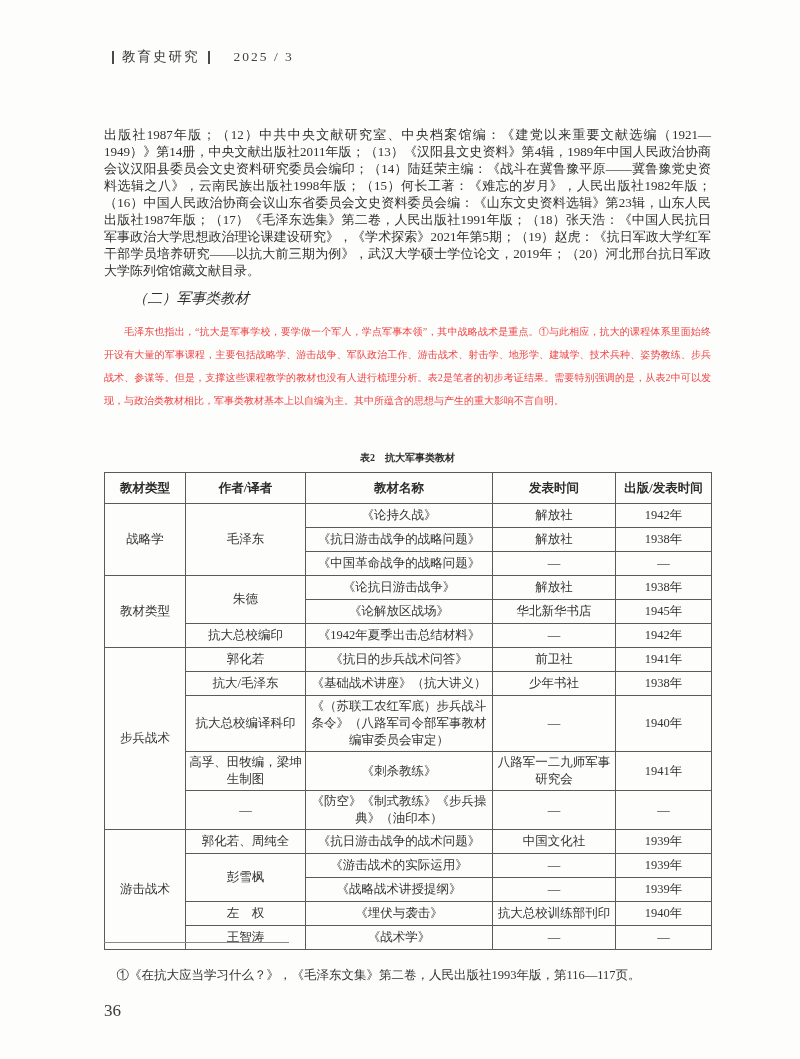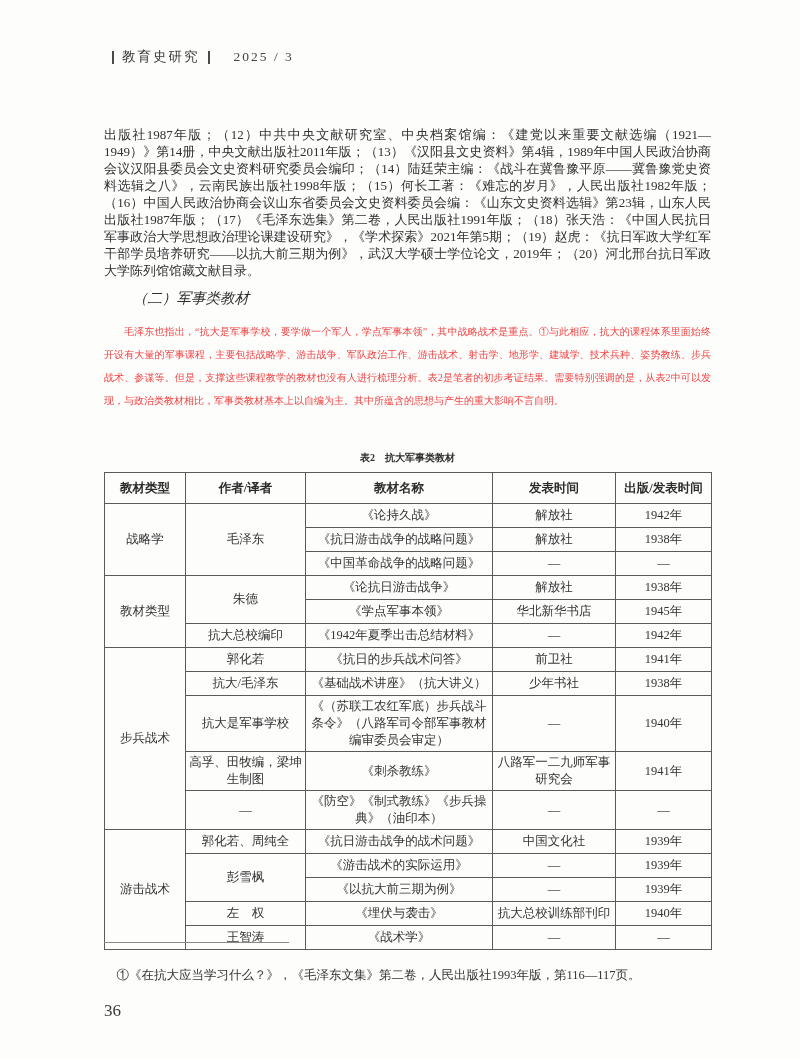--- a/index.html
+++ b/index.html
@@ -142,21 +142,21 @@
             <td>—</td>
           </tr>
           <tr>
             <td rowspan="3">教材类型</td>
             <td rowspan="2">朱德</td>
             <td>《论抗日游击战争》</td>
             <td>解放社</td>
             <td>1938年</td>
           </tr>
           <tr>
-            <td>《学点军事本领》</td>
+            <td>《论解放区战场》</td>
             <td>华北新华书店</td>
             <td>1945年</td>
           </tr>
           <tr>
             <td>抗大总校编印</td>
             <td>《1942年夏季出击总结材料》</td>
             <td>—</td>
             <td>1942年</td>
           </tr>
           <tr>
@@ -166,21 +166,21 @@
             <td>前卫社</td>
             <td>1941年</td>
           </tr>
           <tr>
             <td>抗大/毛泽东</td>
             <td>《基础战术讲座》（抗大讲义）</td>
             <td>少年书社</td>
             <td>1938年</td>
           </tr>
           <tr>
-            <td>抗大是军事学校</td>
+            <td>抗大总校编译科印</td>
             <td>《（苏联工农红军底）步兵战斗条令》（八路军司令部军事教材编审委员会审定）</td>
             <td>—</td>
             <td>1940年</td>
           </tr>
           <tr>
             <td>高孚、田牧编，梁坤生制图</td>
             <td>《刺杀教练》</td>
             <td>八路军一二九师军事研究会</td>
             <td>1941年</td>
           </tr>
@@ -197,21 +197,21 @@
             <td>中国文化社</td>
             <td>1939年</td>
           </tr>
           <tr>
             <td rowspan="2">彭雪枫</td>
             <td>《游击战术的实际运用》</td>
             <td>—</td>
             <td>1939年</td>
           </tr>
           <tr>
-            <td>《以抗大前三期为例》</td>
+            <td>《战略战术讲授提纲》</td>
             <td>—</td>
             <td>1939年</td>
           </tr>
           <tr>
             <td>左　权</td>
             <td>《埋伏与袭击》</td>
             <td>抗大总校训练部刊印</td>
             <td>1940年</td>
           </tr>
           <tr>

